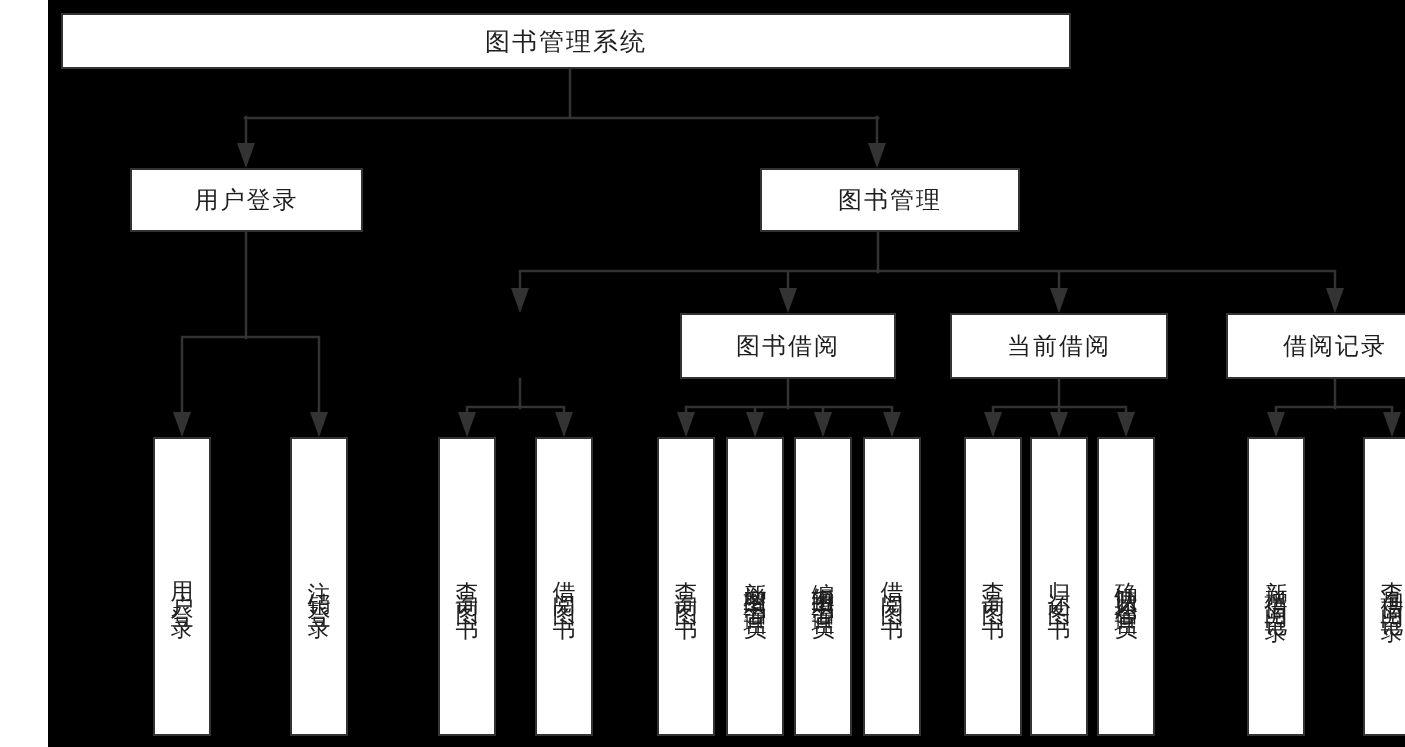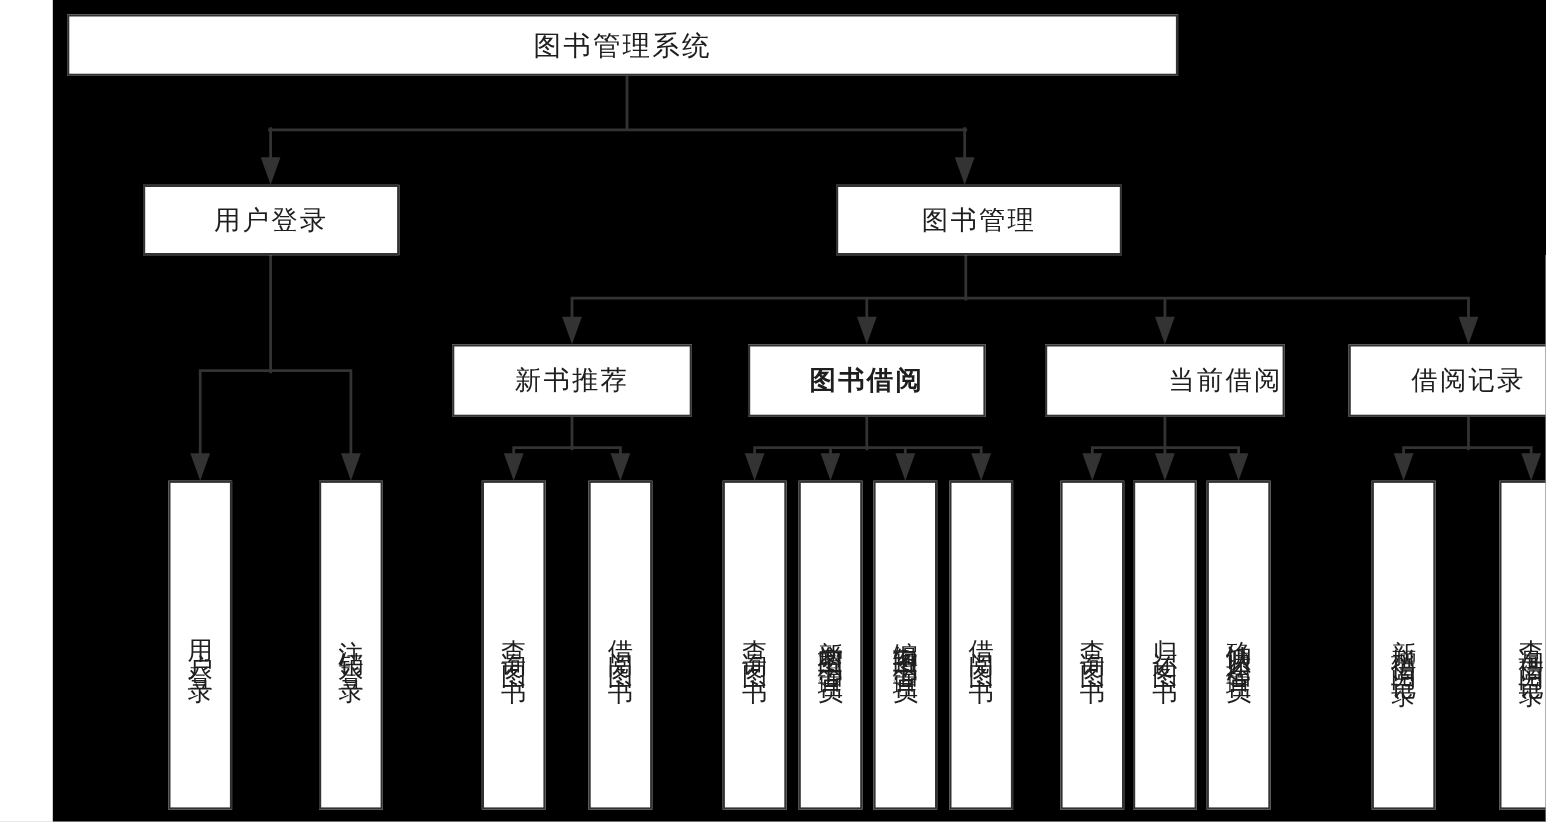--- a/index.html
+++ b/index.html
@@ -111,27 +111,24 @@
     <span>图书管理系统</span>
   </div>
 
   <div class="node hnode" style="left:82px; top:168px; width:233px; height:64px;">
     <span>用户登录</span>
   </div>
   <div class="node hnode" style="left:712px; top:168px; width:260px; height:64px;">
     <span>图书管理</span>
   </div>
 
-  <div class="node hnode" style="left:363px; top:313px; width:218px; height:66px;">
-    <span>新书推荐</span>
-  </div>
-  <div class="node hnode" style="left:632px; top:313px; width:216px; height:66px;font-weight:bold;">
+  <div class="node hnode" style="left:632px; top:313px; width:216px; height:66px;">
     <span>图书借阅</span>
   </div>
-  <div class="node hnode" style="left:902px; top:313px; width:218px; height:66px;justify-content:flex-end;">
+  <div class="node hnode" style="left:902px; top:313px; width:218px; height:66px;">
     <span>当前借阅</span>
   </div>
   <div class="node hnode" style="left:1178px; top:313px; width:218px; height:66px;">
     <span>借阅记录</span>
   </div>
 
   <div class="vnode" style="left:105px; top:437px;">
     <span class="vtext">用户登录</span>
   </div>
   <div class="vnode" style="left:242px; top:437px;">

